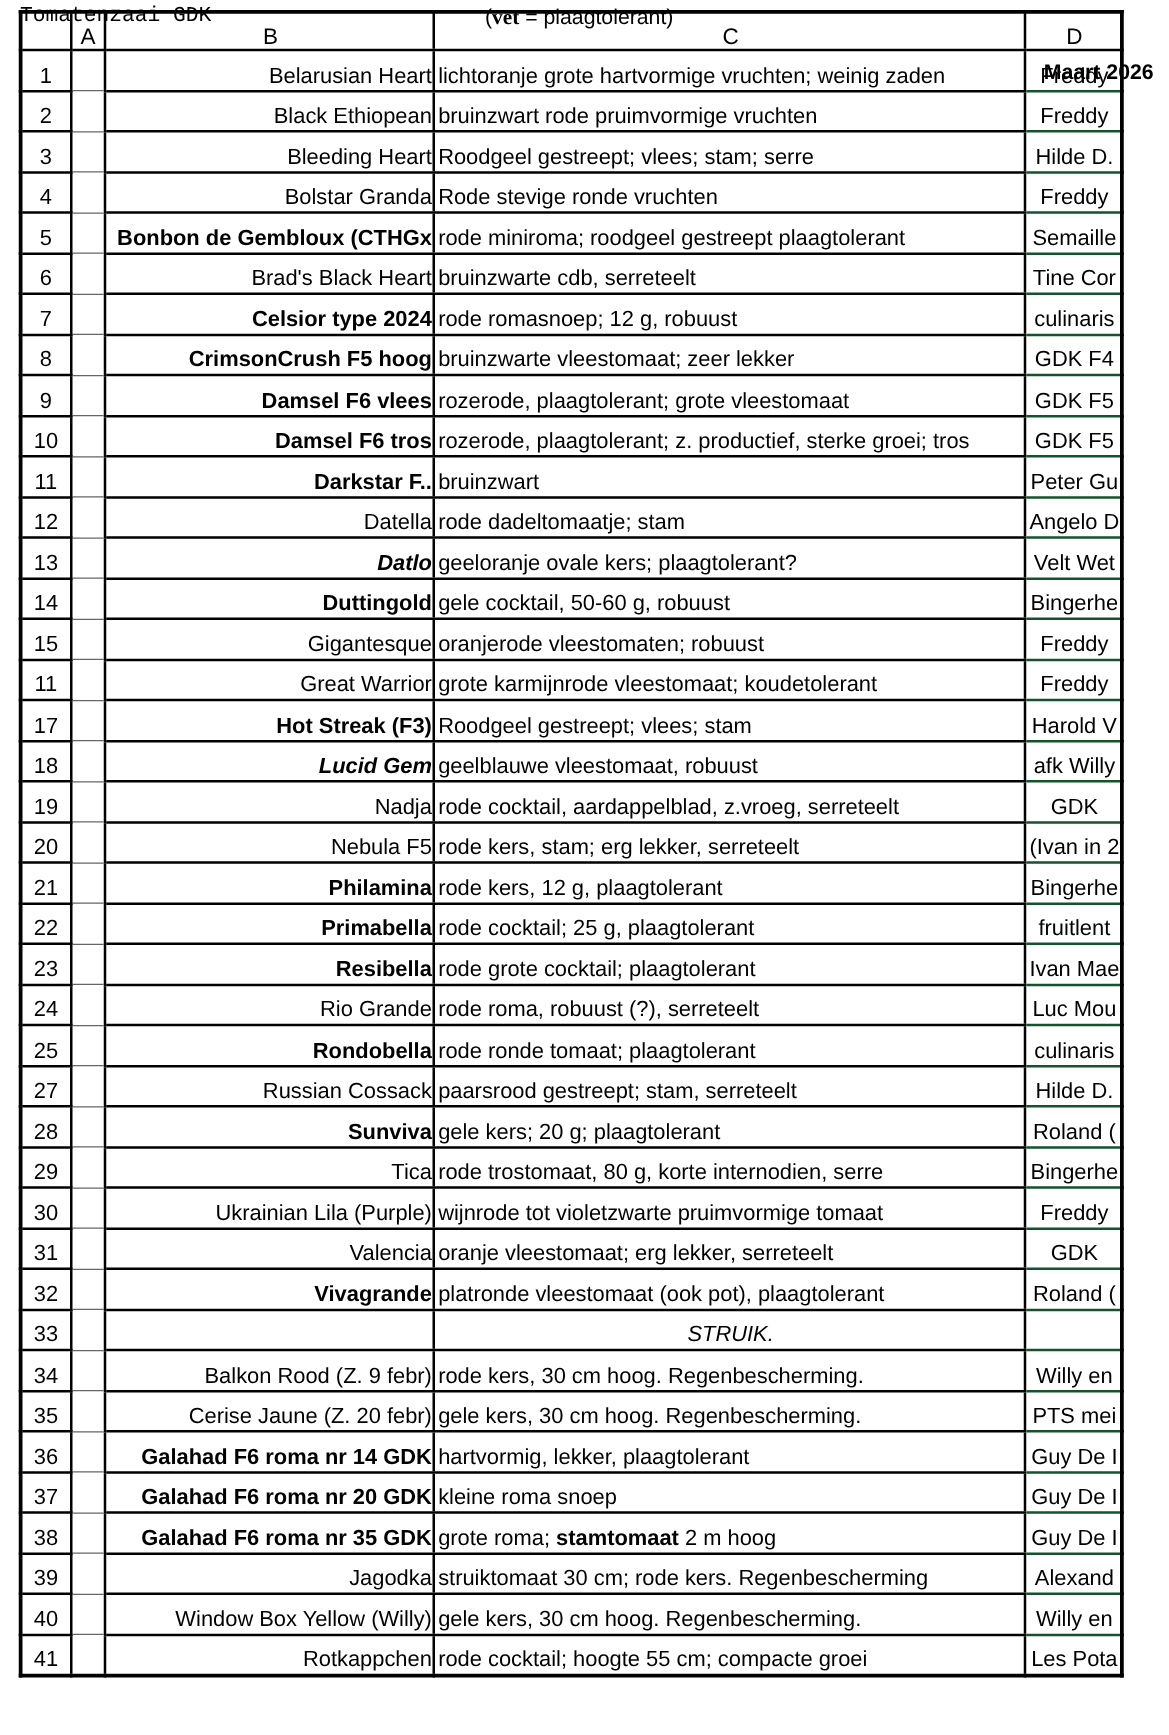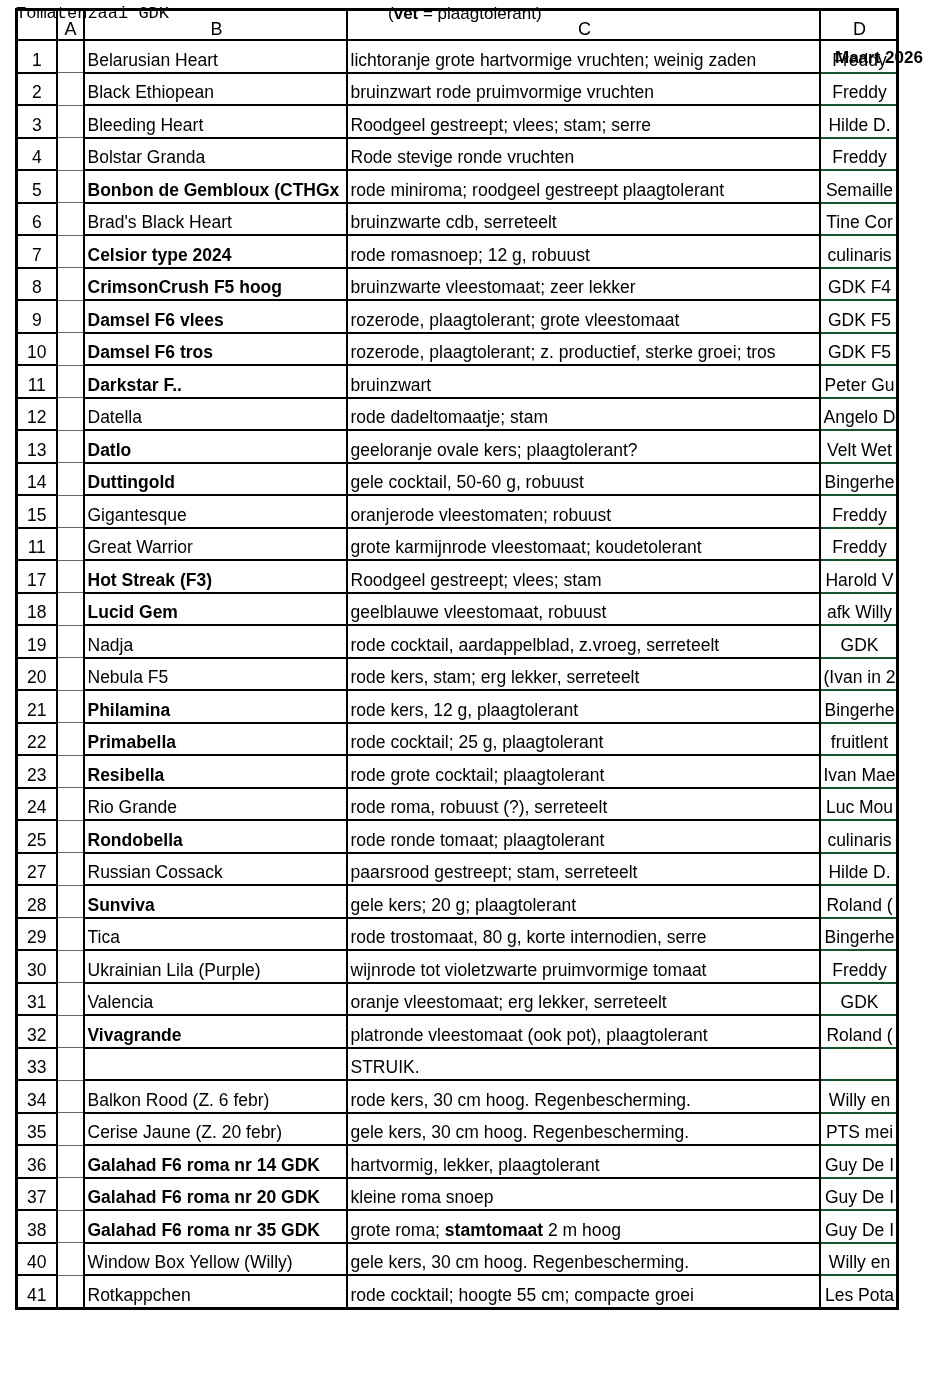--- a/index.html
+++ b/index.html
@@ -1,35 +1,35 @@
 <!DOCTYPE html>
 <html><head>
 <meta charset="utf-8">
 <style>
   html, body { margin:0; padding:0; background:#ffffff; }
   body { width:935px; height:1388px; position:relative; overflow:hidden;
          font-family:"Liberation Sans", sans-serif; color:#000; }
   .title-left { position:absolute; left:16px; top:4px; font-size:17px; line-height:20px;font-family:Liberation Mono, monospace; }
   .title-mid { position:absolute; left:388px; top:4px; font-size:17px; line-height:20px; }
-  .title-mid b { font-weight:bold; }
+  .title-mid b { font-weight:bold;font-family:Liberation Serif, serif; }
   .title-right { position:absolute; left:835px; top:4px; font-size:17px; line-height:20px; font-weight:bold; white-space:nowrap;margin-top:44px; }
   .sheet { position:absolute; left:15px; top:8px; border-collapse:collapse; table-layout:fixed; border:3px solid #000; }
   .sheet td { height:28.5px; padding:0 0 0 3px; font-size:17.5px; line-height:20px; border:1px solid #666;
               white-space:nowrap; overflow:hidden; vertical-align:bottom; padding-bottom:2px; }
   .sheet td.num { text-align:center; padding-left:0; border-right:2px solid #000; border-bottom:2px solid #000; }
   .sheet td.colA { padding-left:1px; border-right:2px solid #000; }
   .sheet td.colC { border-left:2px solid #000; }
   .sheet td.colD { border-left:2px solid #000; border-bottom:2px solid #14532d;text-align:center; }
   .sheet tr.hdr td { height:28px; text-align:center; font-size:18px; vertical-align:bottom; padding-bottom:0; border-bottom:2px solid #000; }
   .sheet td.bold { font-weight:bold; }
   .sheet td.boxed { border:1px solid #8b5cf6; }
-  .sheet td.italic { font-weight:bold; }
-  .sheet td.center { text-align:left; }
+  .sheet td.italic { font-style:italic; font-weight:bold; }
+  .sheet td.center { text-align:center;font-style:italic; }
   .sheet td.colC.line { border-bottom:2px solid #000; }
-  .sheet td.colB { border-bottom:2px solid #000; }
+  .sheet td.colB { border-bottom:2px solid #000;text-align:right; }
 </style>
 </head>
 <body>
 
 <div class="title-left">Tomatenzaai GDK</div>
 <div class="title-mid"><span>(</span><b>vet</b><span> = plaagtolerant)</span></div>
 <div class="title-right">Maart 2026</div>
 
 <table class="sheet">
   <colgroup>
@@ -267,21 +267,21 @@
       <tr>
         <td class="num">33</td>
         <td class="colA"></td>
         <td class="colB"></td>
         <td class="colC line center">STRUIK.</td>
         <td class="colD"></td>
       </tr>
       <tr>
         <td class="num">34</td>
         <td class="colA"></td>
-        <td class="colB">Balkon Rood (Z. 6 febr)</td>
+        <td class="colB">Balkon Rood (Z. 9 febr)</td>
         <td class="colC line">rode kers, 30 cm hoog. Regenbescherming.</td>
         <td class="colD">Willy en</td>
       </tr>
       <tr>
         <td class="num">35</td>
         <td class="colA"></td>
         <td class="colB">Cerise Jaune (Z. 20 febr)</td>
         <td class="colC line">gele kers, 30 cm hoog. Regenbescherming.</td>
         <td class="colD">PTS mei</td>
       </tr>
@@ -298,20 +298,27 @@
         <td class="colB bold boxed">Galahad F6 roma nr 20 GDK</td>
         <td class="colC line">kleine roma snoep</td>
         <td class="colD">Guy De I</td>
       </tr>
       <tr>
         <td class="num">38</td>
         <td class="colA"></td>
         <td class="colB bold boxed">Galahad F6 roma nr 35 GDK</td>
         <td class="colC line"><span>grote roma; </span><b>stamtomaat</b><span> 2 m hoog</span></td>
         <td class="colD">Guy De I</td>
+      </tr>
+      <tr>
+        <td class="num">39</td>
+        <td class="colA"></td>
+        <td class="colB">Jagodka</td>
+        <td class="colC line">struiktomaat 30 cm; rode kers. Regenbescherming</td>
+        <td class="colD">Alexand</td>
       </tr>
       <tr>
         <td class="num">40</td>
         <td class="colA"></td>
         <td class="colB">Window Box Yellow  (Willy)</td>
         <td class="colC line">gele kers, 30 cm hoog. Regenbescherming.</td>
         <td class="colD">Willy en</td>
       </tr>
       <tr>
         <td class="num">41</td>

